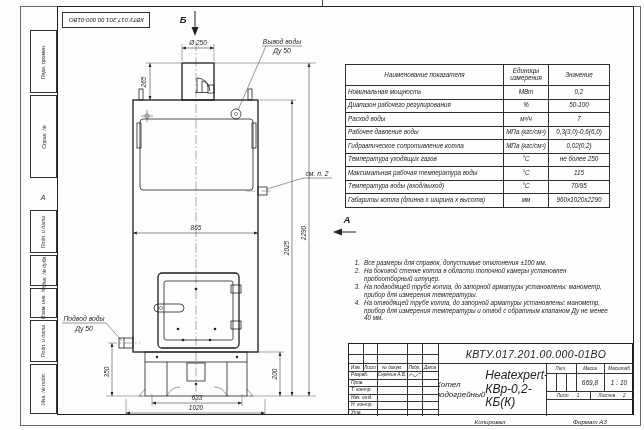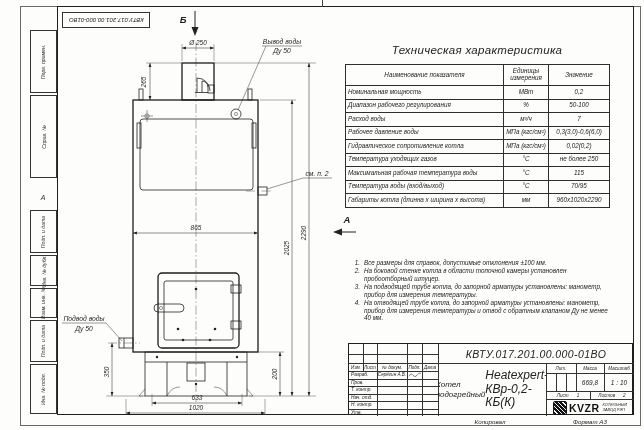--- a/index.html
+++ b/index.html
@@ -225,21 +225,20 @@
     <line class="ext" x1="152" y1="394" x2="152" y2="406"></line>
     <line class="ext" x1="242" y1="394" x2="242" y2="406"></line>
     <line class="dim" x1="152" y1="403" x2="242" y2="403"></line>
     <text class="dt" x="197" y="400" text-anchor="middle">633</text>
     <line class="ext" x1="126" y1="399" x2="126" y2="416"></line>
     <line class="ext" x1="265" y1="399" x2="265" y2="416"></line>
     <line class="dim" x1="126" y1="413" x2="265" y2="413"></line>
     <text class="dt" x="196" y="410" text-anchor="middle">1020</text>
   </svg>
 
-  <div class="abs spec-title">Техническая характеристика</div>
   <div class="abs spec">
     <table class="spec-t">
       <colgroup>
           <col style="width:158px">
           <col style="width:45px">
           <col style="width:61px">
         </colgroup>
       <tbody>
           <tr>
         <th>Наименование показателя</th>
@@ -371,26 +370,18 @@
 
     <div class="cell" style="left:197px;top:47px;width:44px;height:8px;gap:8px;">
       <span class="tb-h">Лист</span>
       <span class="tb-h">1</span>
     </div>
     <div class="cell" style="left:241px;top:47px;width:44px;height:8px;gap:8px;">
       <span class="tb-h">Листов</span>
       <span class="tb-h">2</span>
     </div>
 
-    <div class="cell" style="left:197px;top:55px;width:88px;height:17px;">
-      <span class="logo-sq"></span>
-      <span class="logo-txt">KVZR</span>
-      <span class="logo-co">
-        <span style="display:block;">КОТЕЛЬНЫЙ</span>
-        <span style="display:block;">ЗАВОД РЭП</span>
-      </span>
-    </div>
   </div>
 
   <div class="abs below" style="left:430px;width:120px;">Копировал</div>
   <div class="abs below" style="left:550px;width:80px;">Формат А3</div>
 
 </div>
 
 </body></html>

